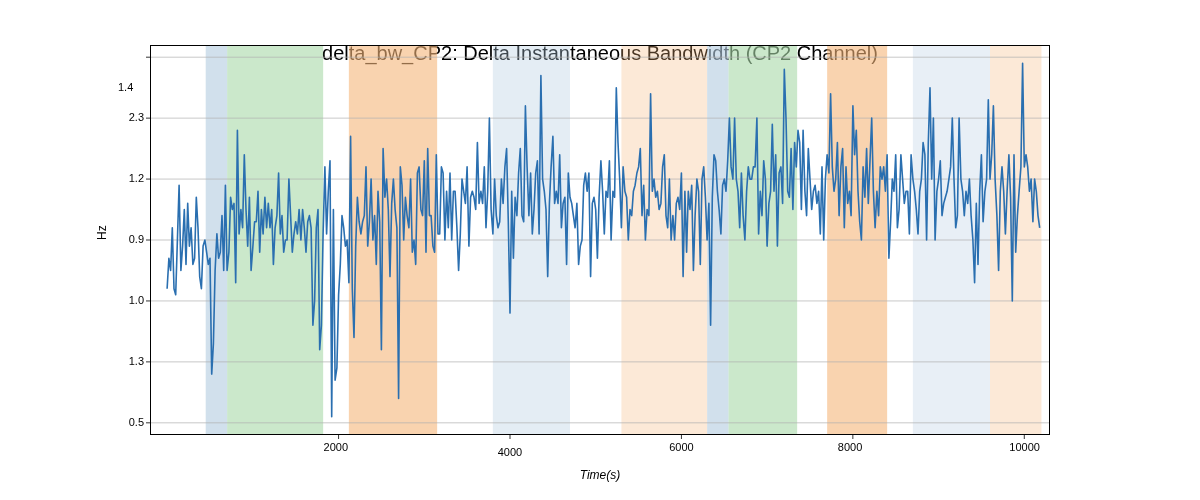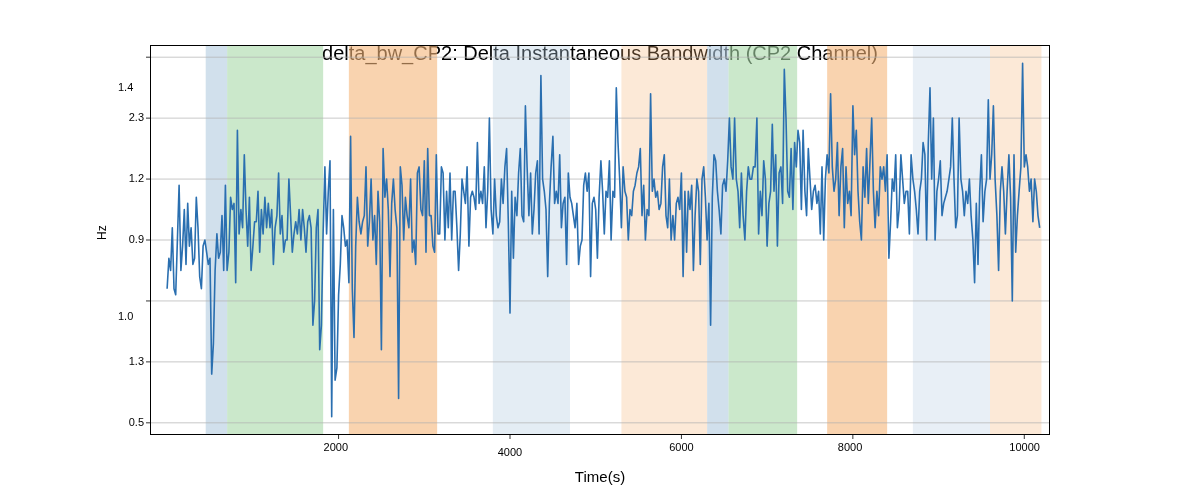--- a/index.html
+++ b/index.html
@@ -36,22 +36,23 @@
     transform-origin: left top;
     font-size: 12px;
     color: #000;
   }
   .xlabel {
     position: absolute;
     left: 150px;
     top: 468px;
     width: 900px;
     text-align: center;
-    font-size: 15px;
+    font-size: 12px;
     color: #000;
+    font-style: italic;
   }
   .tick-label {
     position: absolute;
     font-size: 11px;
     color: #000;
   }
   svg { display: block; }
 </style>
 </head>
 <body>
@@ -97,18 +98,18 @@
 </div>
 
 <div id="tick-container">
     <div class="tick-label" style="left: 323.571px; top: 441px; width: 30px; text-align: left;">2000</div>
     <div class="tick-label" style="left: 495px; top: 446px; width: 30px; text-align: center;">4000</div>
     <div class="tick-label" style="left: 666.429px; top: 441px; width: 30px; text-align: center;">6000</div>
     <div class="tick-label" style="left: 837.857px; top: 441px; width: 30px; text-align: left;">8000</div>
     <div class="tick-label" style="left: 1009.29px; top: 441px; width: 30px; text-align: right;">10000</div>
     <div class="tick-label" style="left: 118px; top: 415.812px; width: 26px; text-align: right;">0.5</div>
     <div class="tick-label" style="left: 118px; top: 354.875px; width: 26px; text-align: right;">1.3</div>
-    <div class="tick-label" style="left: 118px; top: 293.938px; width: 26px;  margin-top: 16px;">1.0</div>
+    <div class="tick-label" style="left: 118px; top: 293.938px; width: 26px; text-align: right;">1.0</div>
     <div class="tick-label" style="left: 118px; top: 233px; width: 26px; text-align: right;">0.9</div>
     <div class="tick-label" style="left: 118px; top: 172.062px; width: 26px; text-align: right;">1.2</div>
     <div class="tick-label" style="left: 118px; top: 111.125px; width: 26px; text-align: right;">2.3</div>
     <div class="tick-label" style="left: 118px; top: 50.1875px; width: 26px;  margin-top: 31px;">1.4</div>
   </div>
 
 </body></html>

